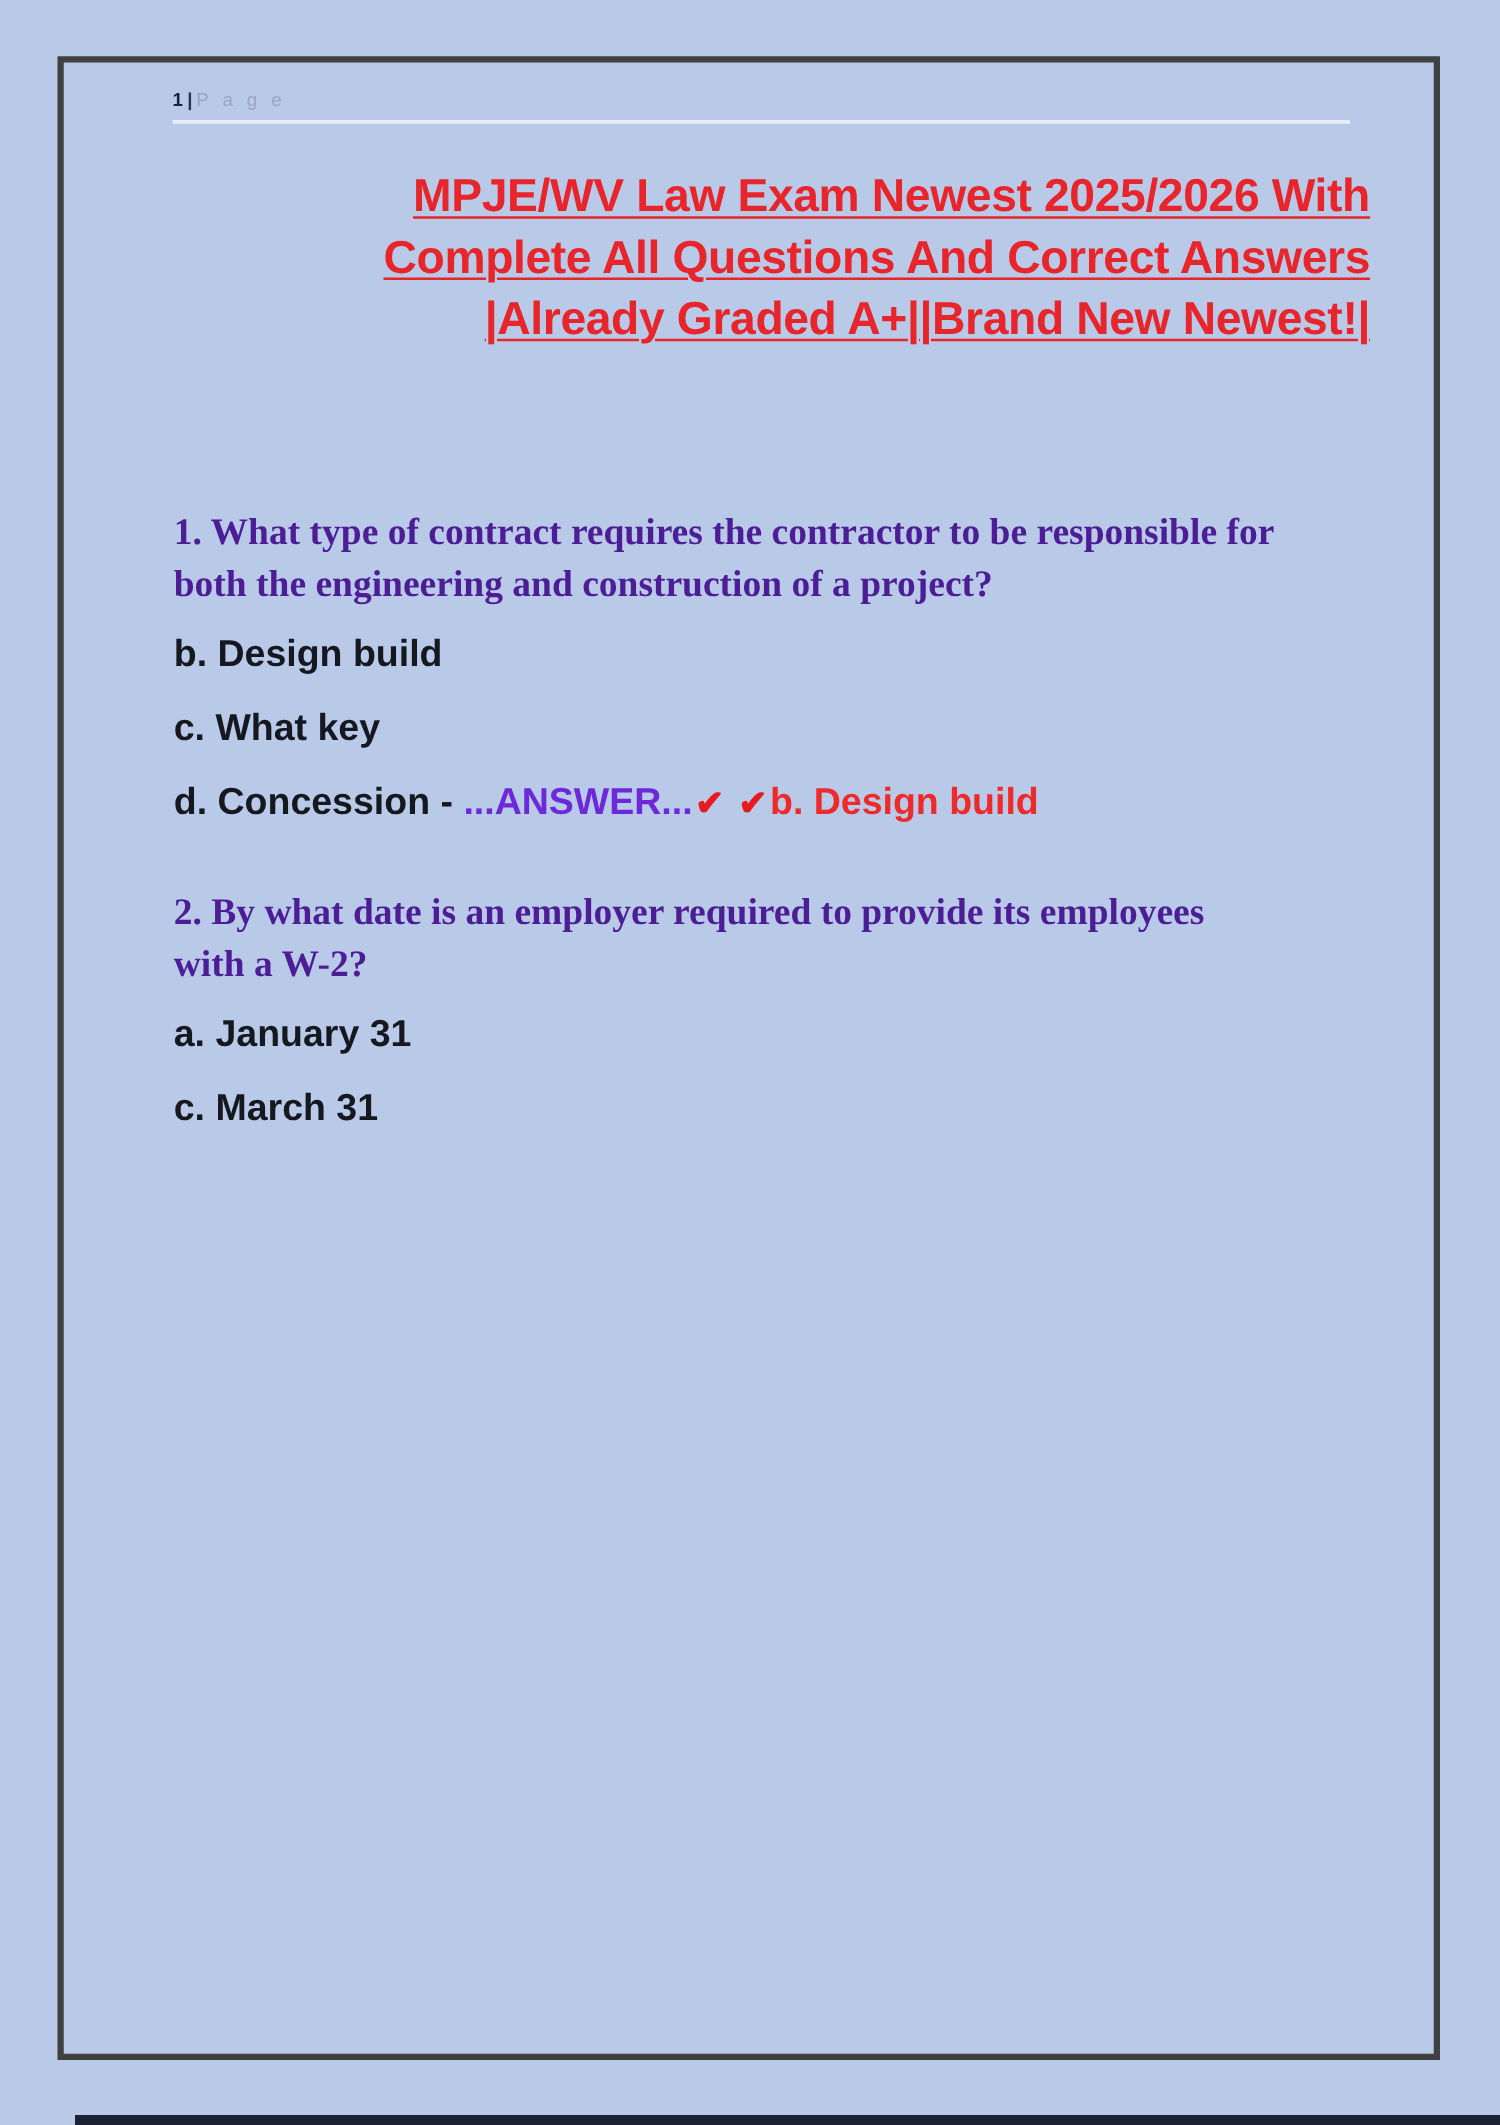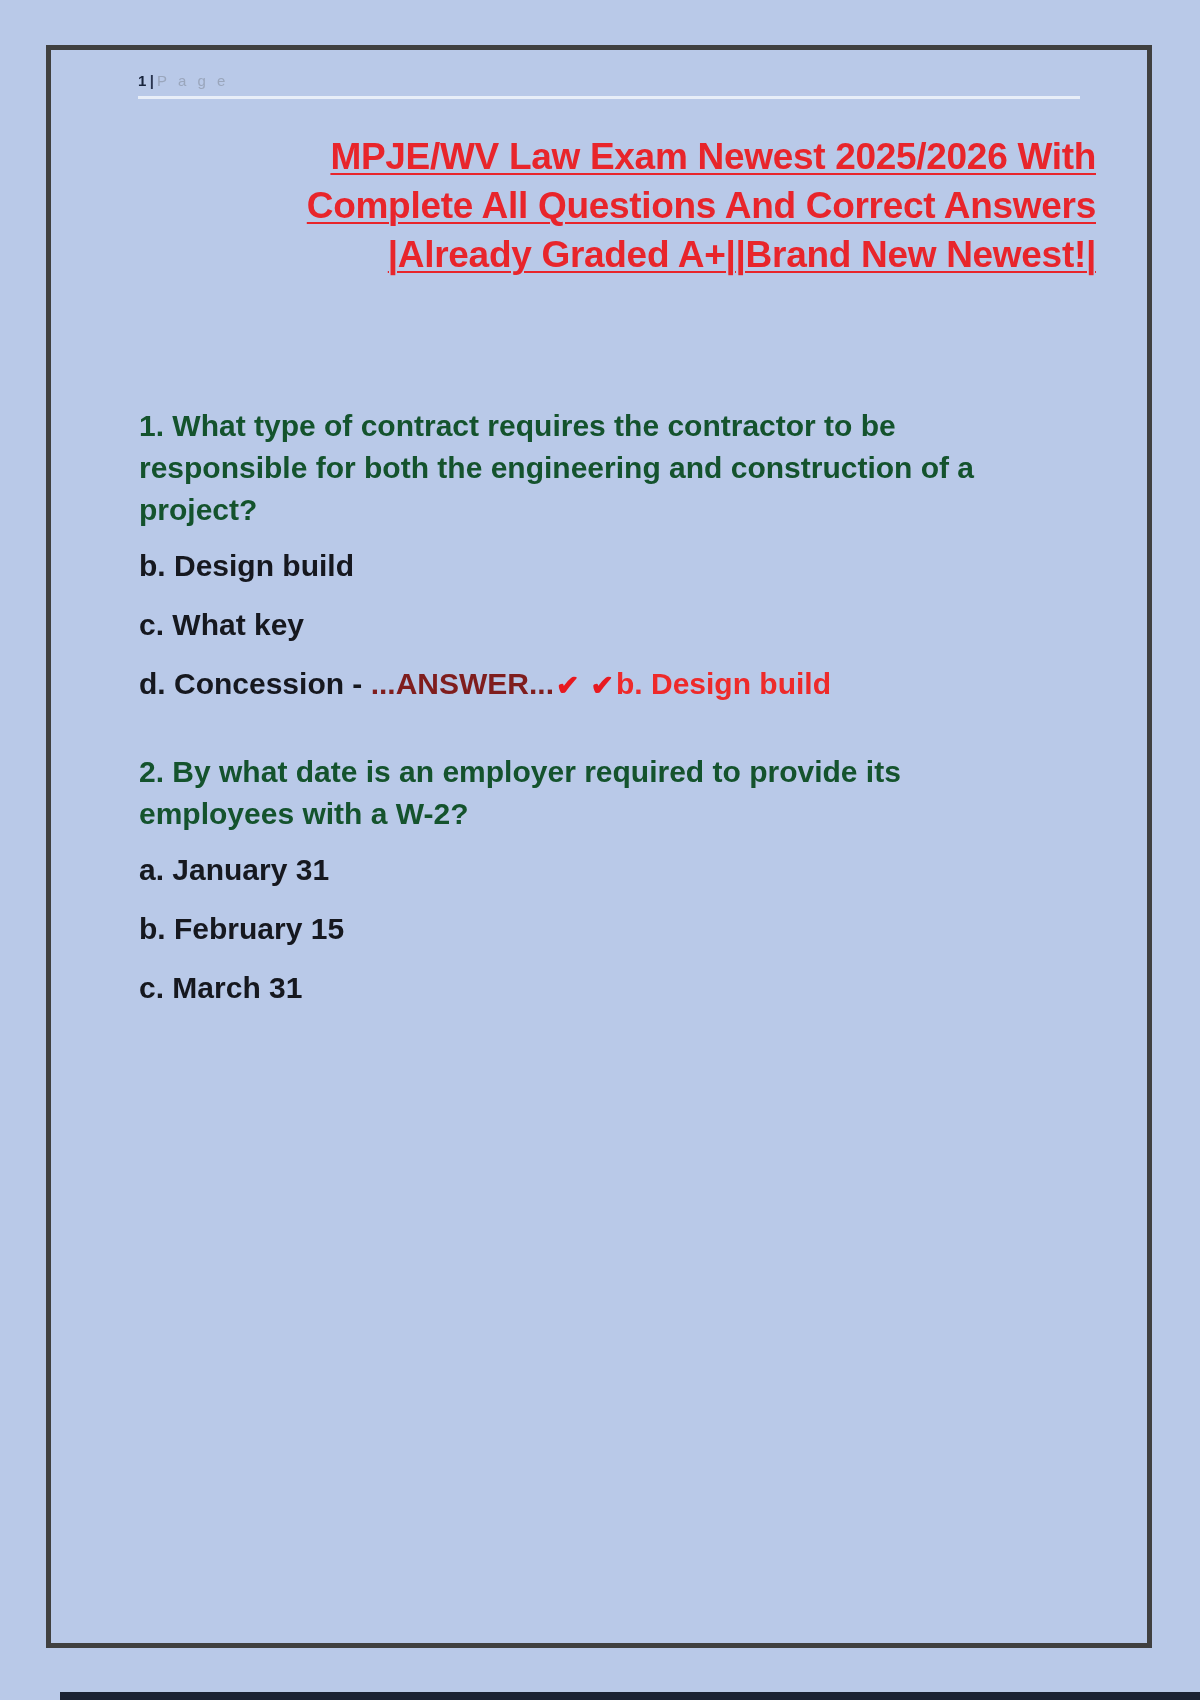--- a/index.html
+++ b/index.html
@@ -111,44 +111,44 @@
   }
 
   .question-block {
     margin-bottom: 46px;
   }
   .question-block:last-child {
     margin-bottom: 0;
   }
 
   .q-stem {
-    font-family: Liberation Sans, sans-serif;
+    font-family: Liberation Serif, serif;
     font-weight: bold;
     font-size: 30px;
     line-height: 42px;
-    color: #14532d;
+    color: #4c1d95;
     margin: 0 0 14px 0;
     max-width: 880px;
   }
 
   .q-option {
     font-family: "Liberation Sans Narrow", "Liberation Sans", sans-serif;
     font-weight: bold;
     font-size: 30px;
     line-height: 42px;
     color: #16181f;
     margin: 0 0 17px 0;
     white-space: nowrap;
   }
   .q-option:last-child {
     margin-bottom: 0;
   }
 
   .ans-marker {
-    color: #7f1d1d;
+    color: #6d28d9;
     font-weight: bold;
   }
   .ans-text {
     color: #ee2a2a;
     font-weight: bold;
   }
   .check-icon {
     display: inline-block;
     color: #e8191f;
     font-size: 28px;
@@ -198,21 +198,20 @@
         <div class="question-block">
           <p class="q-stem">1. What type of contract requires the contractor to be responsible for both the engineering and construction of a project?</p>
           <p class="q-option">b. Design build</p>
           <p class="q-option">c. What key</p>
           <p class="q-option"><span>d. Concession - </span><span class="ans-marker">...ANSWER...</span><span class="check-icon">✔</span><span class="check-gap"></span><span class="check-icon">✔</span><span class="ans-text">b. Design build</span></p>
         </div>
 
         <div class="question-block">
           <p class="q-stem">2. By what date is an employer required to provide its employees with a W-2?</p>
           <p class="q-option">a. January 31</p>
-          <p class="q-option">b. February 15</p>
           <p class="q-option">c. March 31</p>
         </div>
 
 
       </div>
 
     </div>
   </div>
 </div>
 

